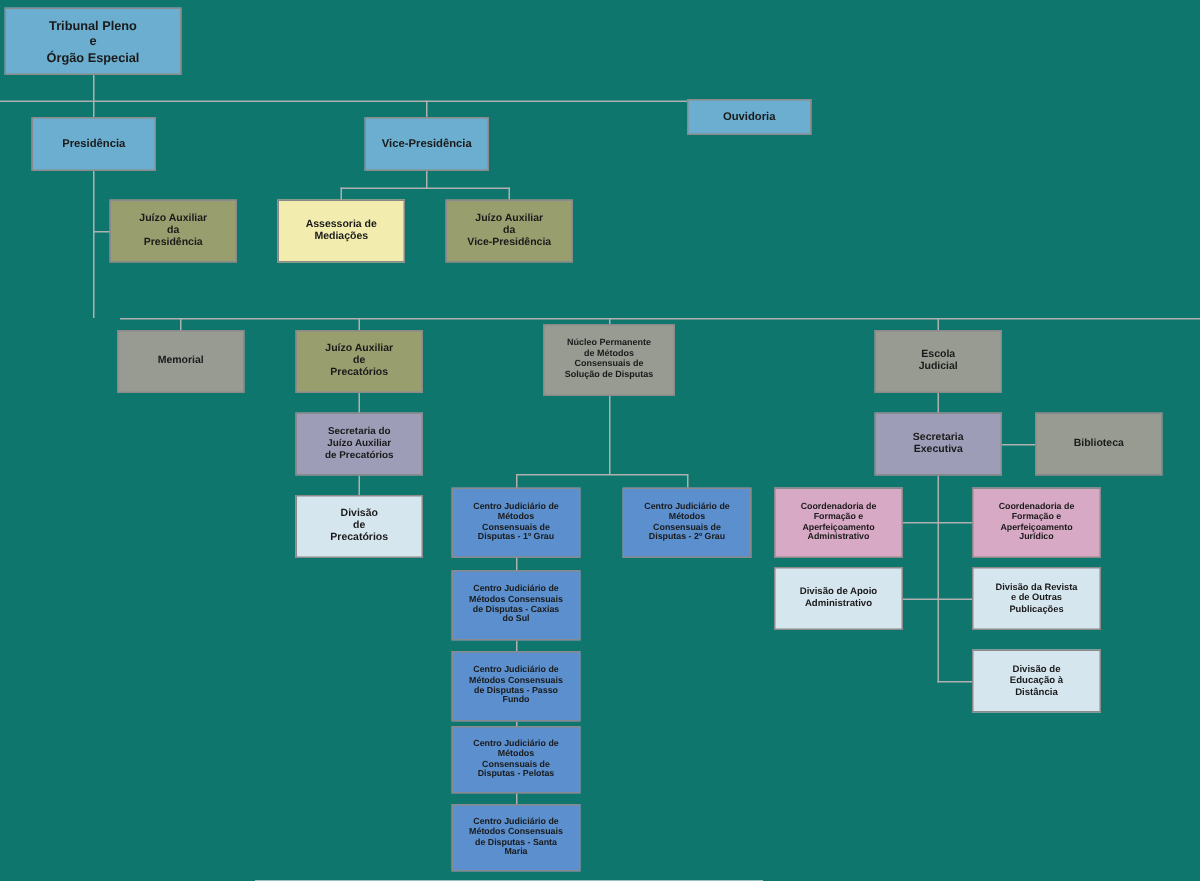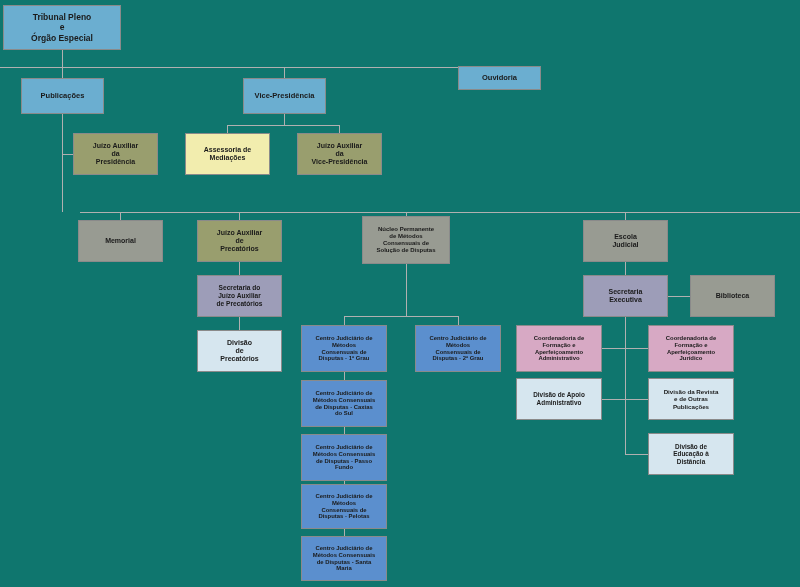--- a/index.html
+++ b/index.html
@@ -77,21 +77,21 @@
       <div class="conn h" style="left: 602px; top: 348px; background: rgb(176, 176, 176); width: 24px;"></div>
       <div class="conn h" style="left: 625px; top: 348px; background: rgb(176, 176, 176); width: 24px;"></div>
       <div class="conn h" style="left: 602px; top: 399px; background: rgb(176, 176, 176); width: 24px;"></div>
       <div class="conn h" style="left: 625px; top: 399px; background: rgb(176, 176, 176); width: 24px;"></div>
       <div class="conn h" style="left: 625px; top: 454px; background: rgb(176, 176, 176); width: 24px;"></div>
     </div>
   <div id="node-layer">
       <div class="node" style="left: 3px; top: 5px; width: 118px; height: 45px; background: rgb(107, 174, 208); border-color: rgb(138, 138, 138); font-size: 8.5px;">Tribunal Pleno
 e
 Órgão Especial</div>
-      <div class="node" style="left: 21px; top: 78px; width: 83px; height: 36px; background: rgb(107, 174, 208); border-color: rgb(138, 138, 138); font-size: 7.5px;">Publicações</div>
+      <div class="node" style="left: 21px; top: 78px; width: 83px; height: 36px; background: rgb(107, 174, 208); border-color: rgb(138, 138, 138); font-size: 7.5px;">Presidência</div>
       <div class="node" style="left: 243px; top: 78px; width: 83px; height: 36px; background: rgb(107, 174, 208); border-color: rgb(138, 138, 138); font-size: 7.5px;">Vice-Presidência</div>
       <div class="node" style="left: 458px; top: 66px; width: 83px; height: 24px; background: rgb(107, 174, 208); border-color: rgb(138, 138, 138); font-size: 7.5px;">Ouvidoria</div>
       <div class="node" style="left: 73px; top: 133px; width: 85px; height: 42px; background: rgb(153, 158, 110); border-color: rgb(138, 138, 138); font-size: 7px;">Juízo Auxiliar
 da
 Presidência</div>
       <div class="node" style="left: 185px; top: 133px; width: 85px; height: 42px; background: rgb(242, 237, 174); border-color: rgb(138, 138, 138); font-size: 7px;">Assessoria de
 Mediações</div>
       <div class="node" style="left: 297px; top: 133px; width: 85px; height: 42px; background: rgb(153, 158, 110); border-color: rgb(138, 138, 138); font-size: 7px;">Juízo Auxiliar
 da
 Vice-Presidência</div>

